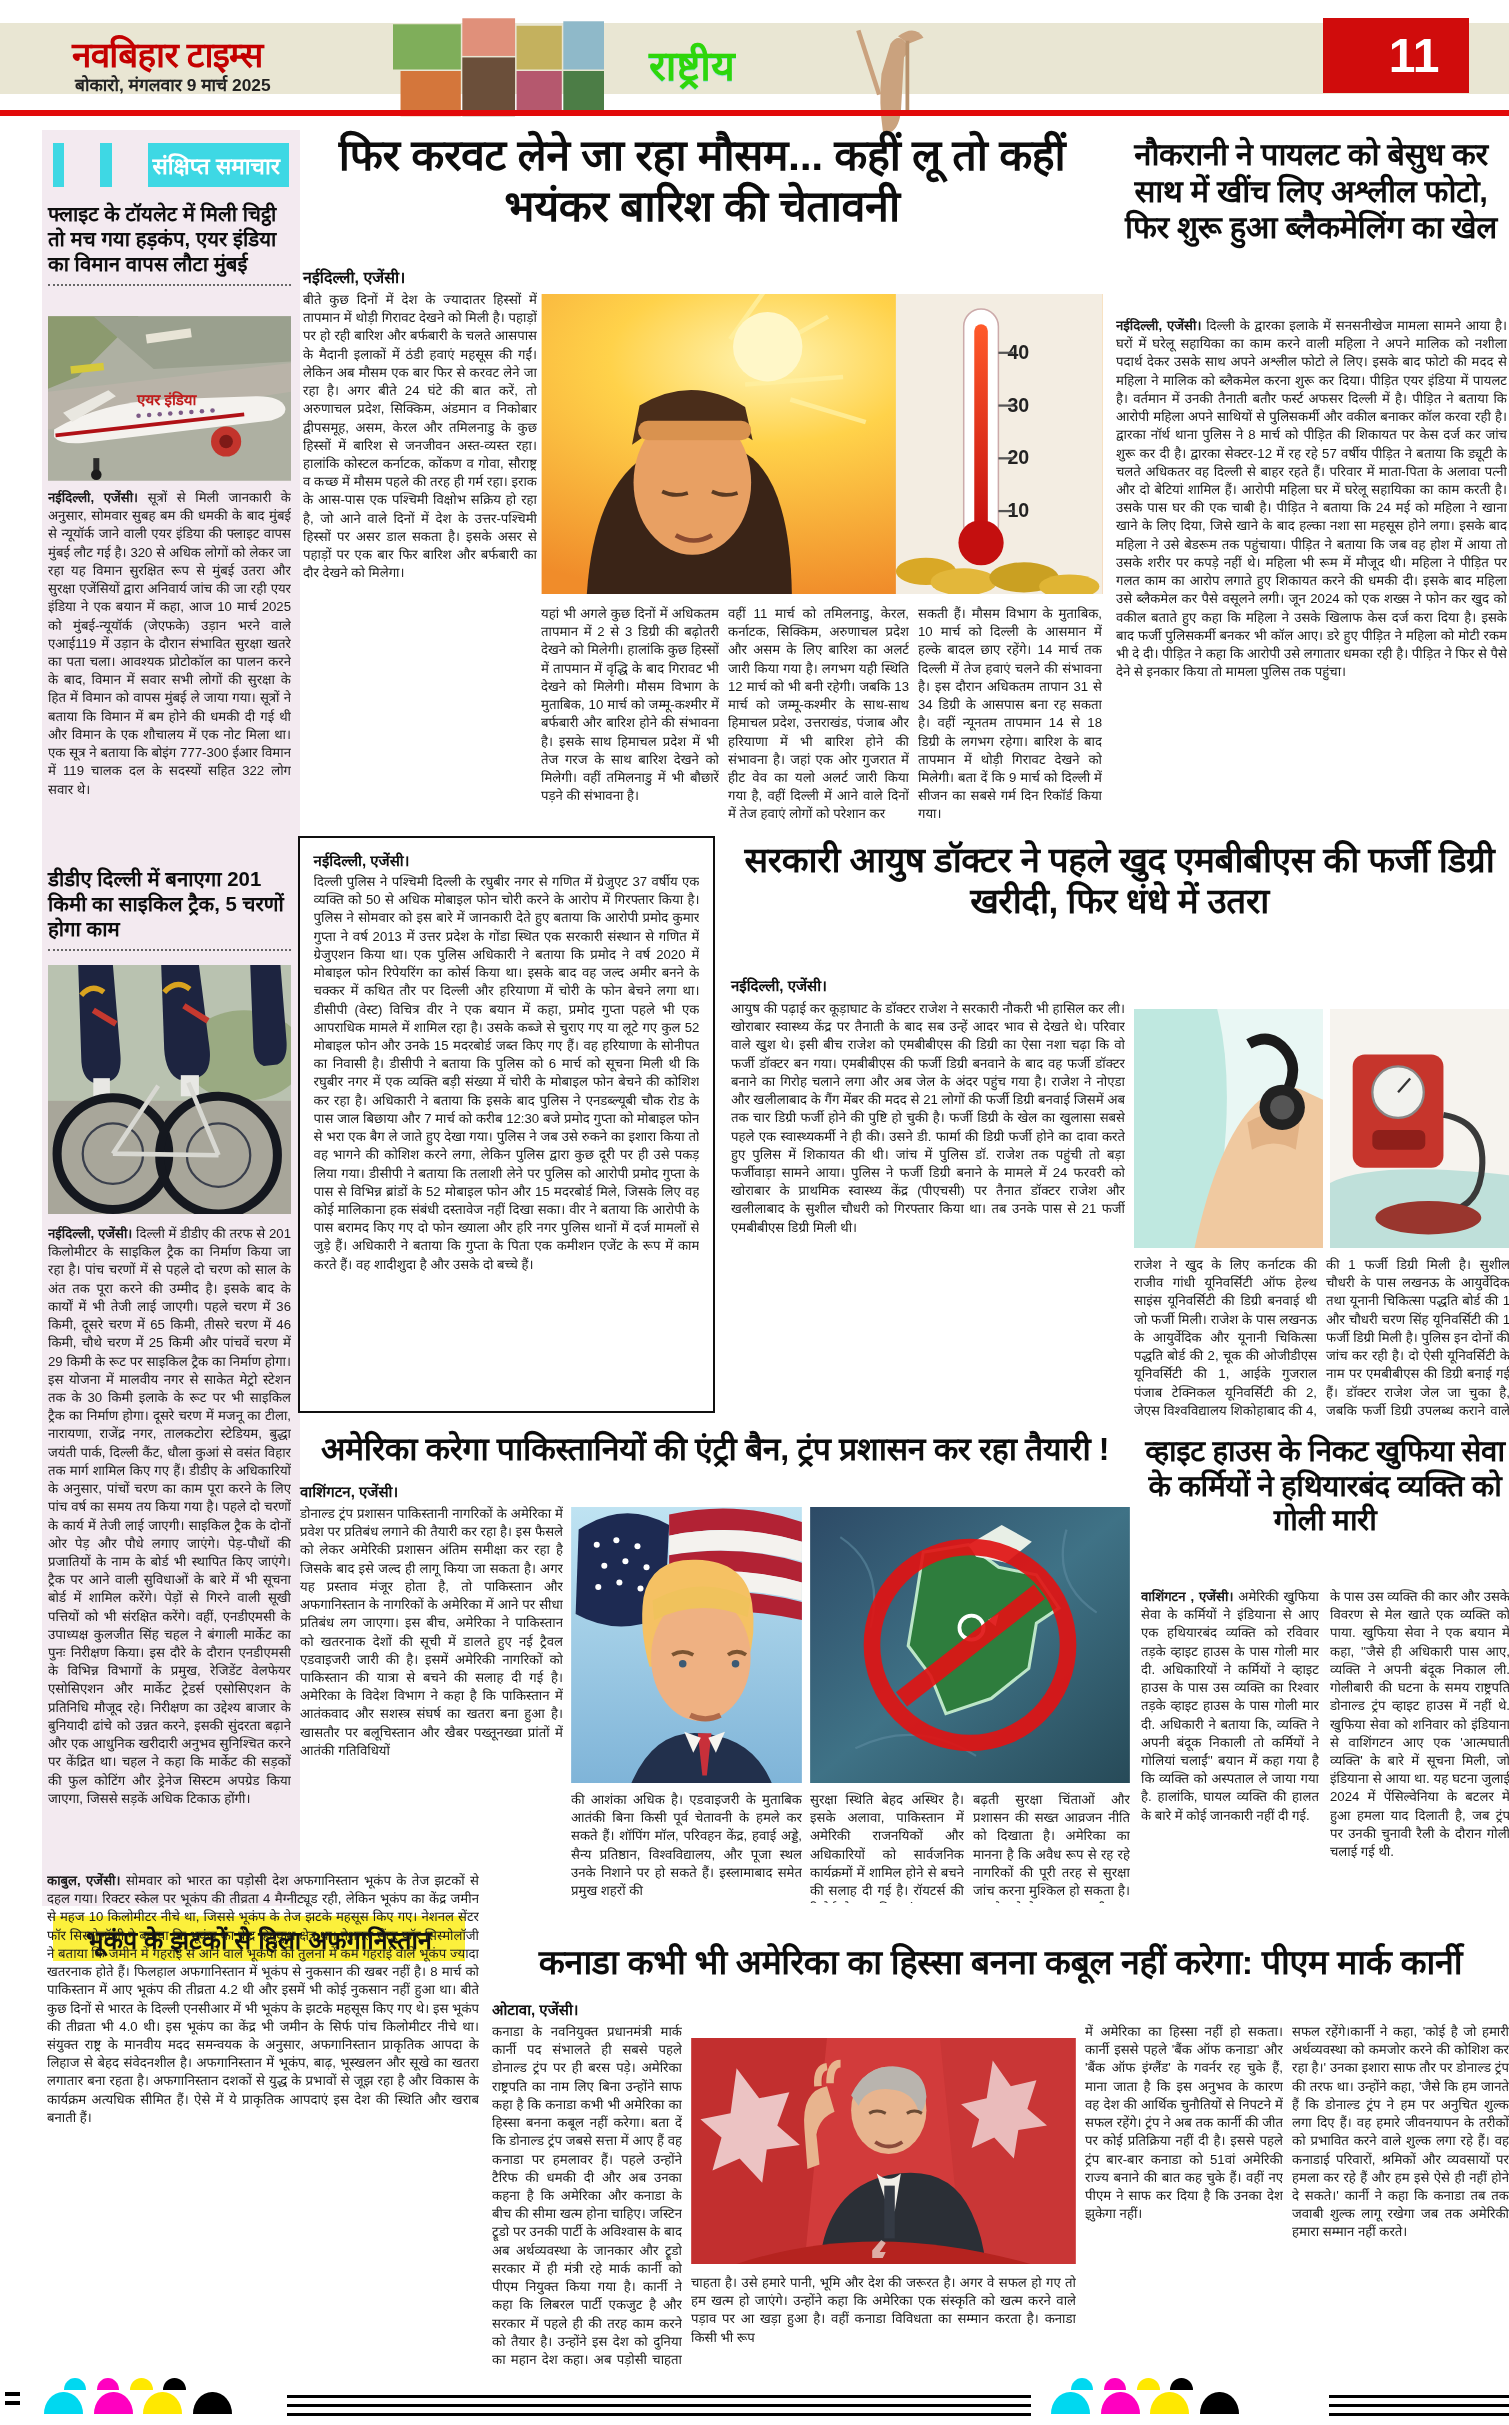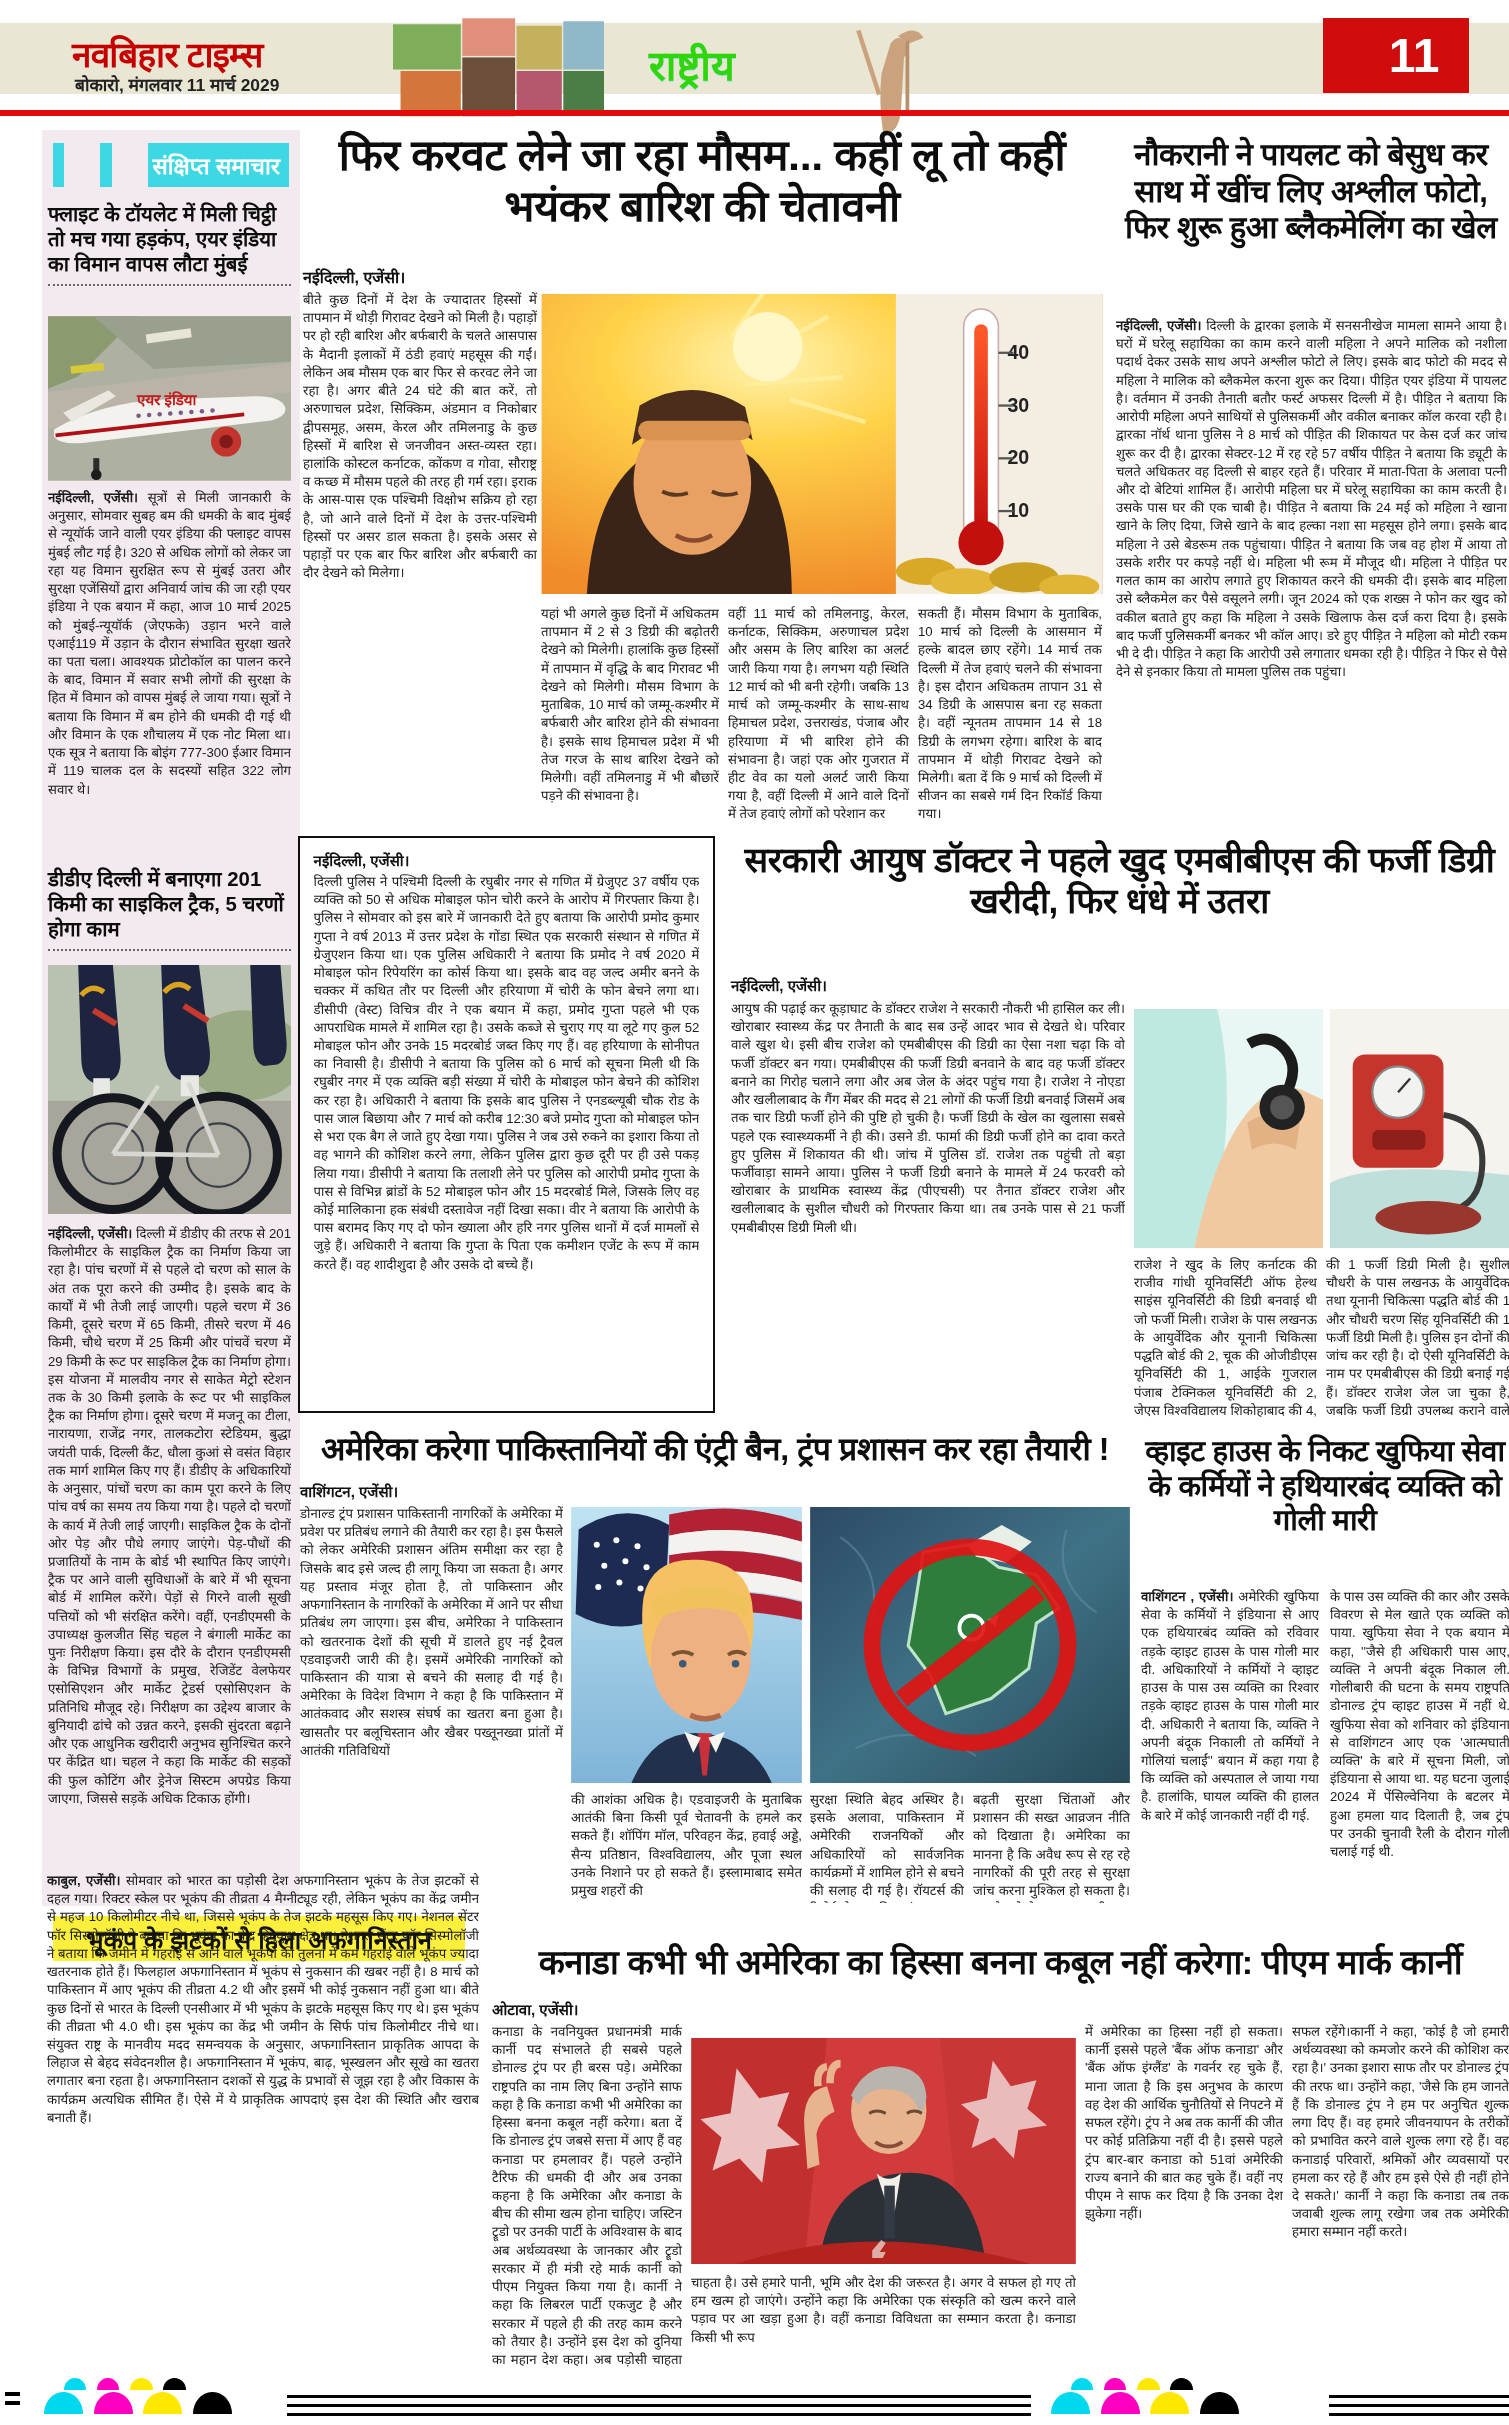--- a/index.html
+++ b/index.html
@@ -39,21 +39,21 @@
   .reg-lines{background:repeating-linear-gradient(to bottom,#000 0 3px,transparent 3px 9px);}
 </style>
 </head>
 <body>
 
 <div class="page">
 
   <div class="abs beige-band" style="left:0;top:22.6px;width:1510px;height:71px;"></div>
 
   <div class="abs masthead-title" style="left:72px;top:30px;">नवबिहार टाइम्स</div>
-  <div class="abs masthead-date" style="left:75px;top:72px;">बोकारो, मंगलवार 11 मार्च 2029</div>
+  <div class="abs masthead-date" style="left:75px;top:72px;">बोकारो, मंगलवार 9 मार्च 2025</div>
 
   <svg class="abs" style="left:393px;top:18px;" width="211" height="103" viewBox="0 0 280 136">
     <rect x="0" y="8" width="90" height="60" fill="#7fae5a"></rect>
       <rect x="92" y="0" width="70" height="50" fill="#e0907a"></rect>
     <rect x="164" y="10" width="60" height="58" fill="#c4b15e"></rect>
       <rect x="226" y="4" width="54" height="64" fill="#8fb9c9"></rect>
     <rect x="10" y="70" width="80" height="60" fill="#d4763b"></rect>
       <rect x="92" y="52" width="70" height="78" fill="#6b4f3a"></rect>
     <rect x="164" y="70" width="60" height="56" fill="#b5586e"></rect>
       <rect x="226" y="70" width="54" height="56" fill="#4c7d46"></rect>

